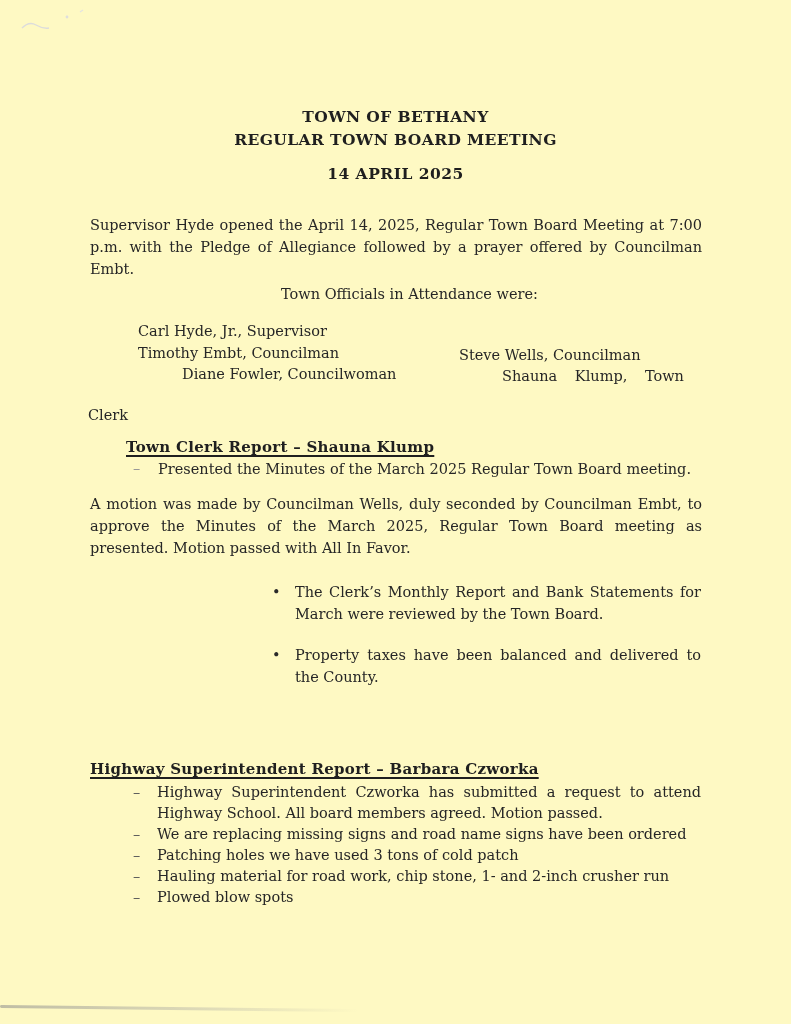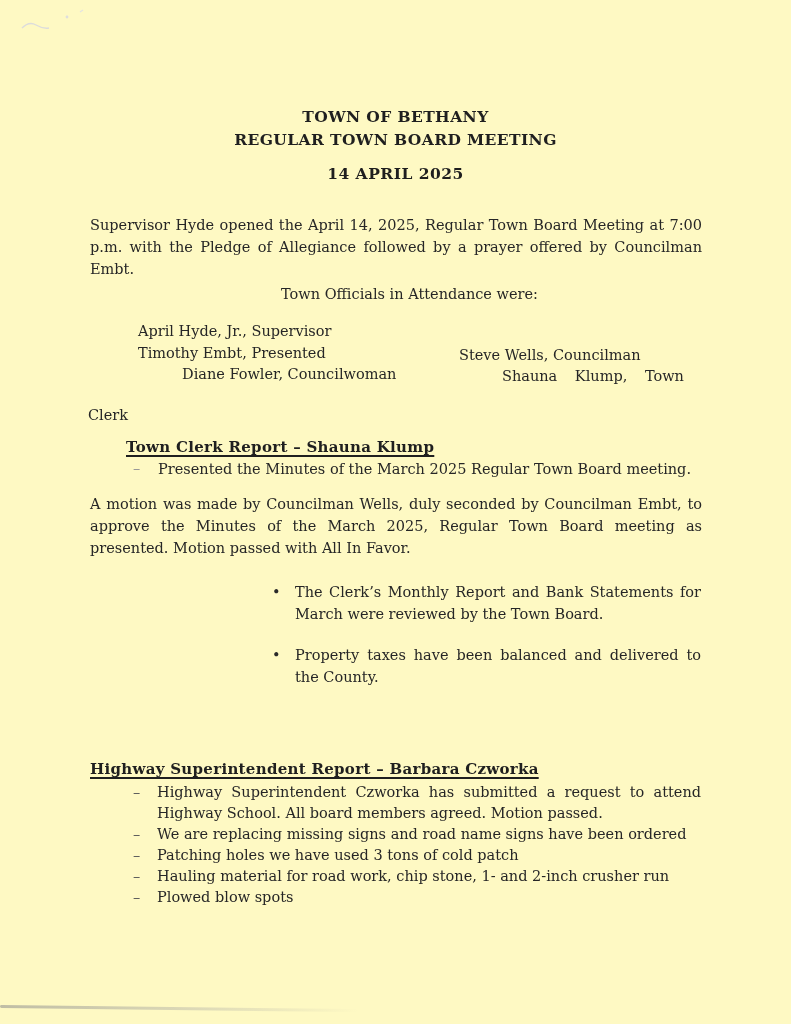--- a/index.html
+++ b/index.html
@@ -178,22 +178,22 @@
     <div>TOWN OF BETHANY</div>
     <div>REGULAR TOWN BOARD MEETING</div>
   </div>
 
   <div class="doc-date">14 APRIL 2025</div>
 
   <p class="para para-opening">Supervisor Hyde opened the April 14, 2025, Regular Town Board Meeting at 7:00 p.m. with the Pledge of Allegiance followed by a prayer offered by Councilman Embt.</p>
 
   <div class="att-heading">Town Officials in Attendance were:</div>
 
-  <span class="att-entry att-carl">April Hyde, Jr., Supervisor</span>
-  <span class="att-entry att-timothy">Timothy Embt, Presented</span>
+  <span class="att-entry att-carl">Carl Hyde, Jr., Supervisor</span>
+  <span class="att-entry att-timothy">Timothy Embt, Councilman</span>
   <span class="att-entry att-steve">Steve Wells, Councilman</span>
   <span class="att-entry att-diane">Diane Fowler, Councilwoman</span>
   <span class="att-entry att-shauna">Shauna Klump, Town</span>
   <span class="att-entry att-clerk">Clerk</span>
 
   <div class="section-heading heading-clerk">Town Clerk Report – Shauna Klump</div>
 
   <div class="dash-single">Presented the Minutes of the March 2025 Regular Town Board meeting.</div>
 
   <p class="para para-motion">A motion was made by Councilman Wells, duly seconded by Councilman Embt, to approve the Minutes of the March 2025, Regular Town Board meeting as presented.  Motion passed with All In Favor.</p>

